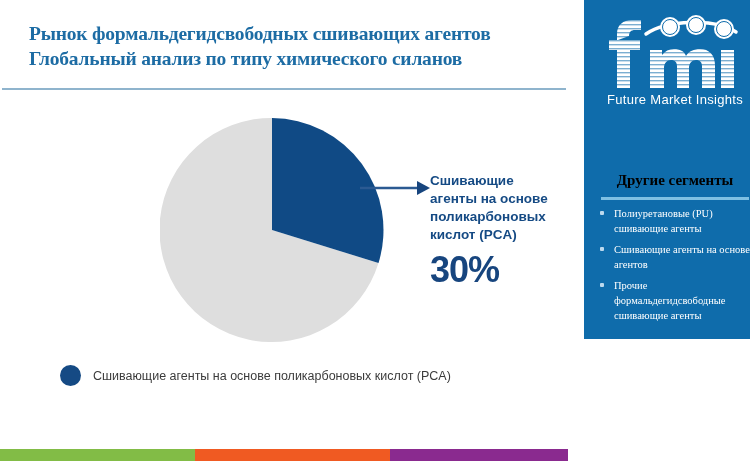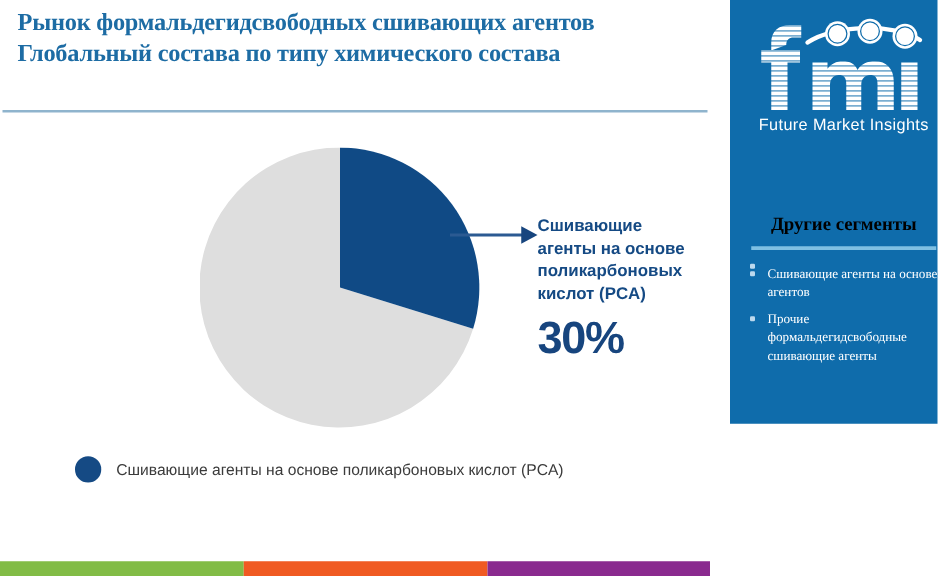--- a/index.html
+++ b/index.html
@@ -7,21 +7,21 @@
     width:750px;height:461px;position:relative;overflow:hidden;
     background:#ffffff;
     font-family:"Liberation Sans",sans-serif;
     -webkit-font-smoothing:antialiased;
   }
   #stage{position:absolute;left:0;top:0;width:750px;height:461px;}
 
   
   .header{position:absolute;left:14px;top:6px;width:545px;}
   .header h1{
-    margin:0;font-family:"Liberation Serif",serif;font-weight:bold;
+    margin:15px;font-family:"Liberation Serif",serif;font-weight:bold;
     font-size:19.5px;line-height:25px;color:#1d6ca4;letter-spacing:-0.2px;
   }
   .header .ln{display:block;}
   .header-rule{position:absolute;left:2px;top:88px;width:564px;height:2px;background:#8fb4cd;}
 
   
   .side-panel{position:absolute;left:584px;top:0;width:182px;height:339px;background:#0f6cab;padding-left:24px;}
   .side-title{
     position:absolute;left:0;top:172px;width:182px;text-align:center;
     font-family:"Liberation Serif",serif;font-weight:bold;font-size:15px;color:#000000;
@@ -66,21 +66,21 @@
   .bottom-bar span{height:12px;display:block;}
 </style>
 </head>
 <body>
 
 <div id="stage">
 
   <div class="header">
     <h1>
       <span class="ln">Рынок формальдегидсвободных сшивающих агентов</span>
-      <span class="ln">Глобальный состава по типу химического состава</span>
+      <span class="ln">Глобальный анализ по типу химического силанов</span>
     </h1>
   </div>
   <div class="header-rule"></div>
 
   <div class="side-panel">
 
     <svg width="182" height="110" viewBox="0 0 182 110" style="position:absolute;left:0;top:0;">
       <defs>
         <pattern id="stripes" width="4" height="4" patternUnits="userSpaceOnUse">
           <rect width="4" height="4" fill="#ffffff"></rect>
@@ -105,20 +105,21 @@
       <circle cx="140" cy="29" r="7.5" fill="none" stroke="#0f6cab" stroke-width="1"></circle>
       <text x="91" y="104" text-anchor="middle" fill="#ffffff" font-family="Liberation Sans, sans-serif" font-size="13" letter-spacing="0.3">Future Market Insights</text>
     </svg>
 
     <div class="side-title">Другие сегменты</div>
     <div class="side-rule"></div>
 
     <ul class="side-list">
       <li>
         <span class="bullet"></span>
+        <span>Полиуретановые (PU) сшивающие агенты</span>
       </li>
       <li>
         <span class="bullet"></span>
         <span>Сшивающие агенты на основе агентов</span>
       </li>
       <li>
         <span class="bullet"></span>
         <span>Прочие формальдегидсвободные сшивающие агенты</span>
       </li>
     </ul>

